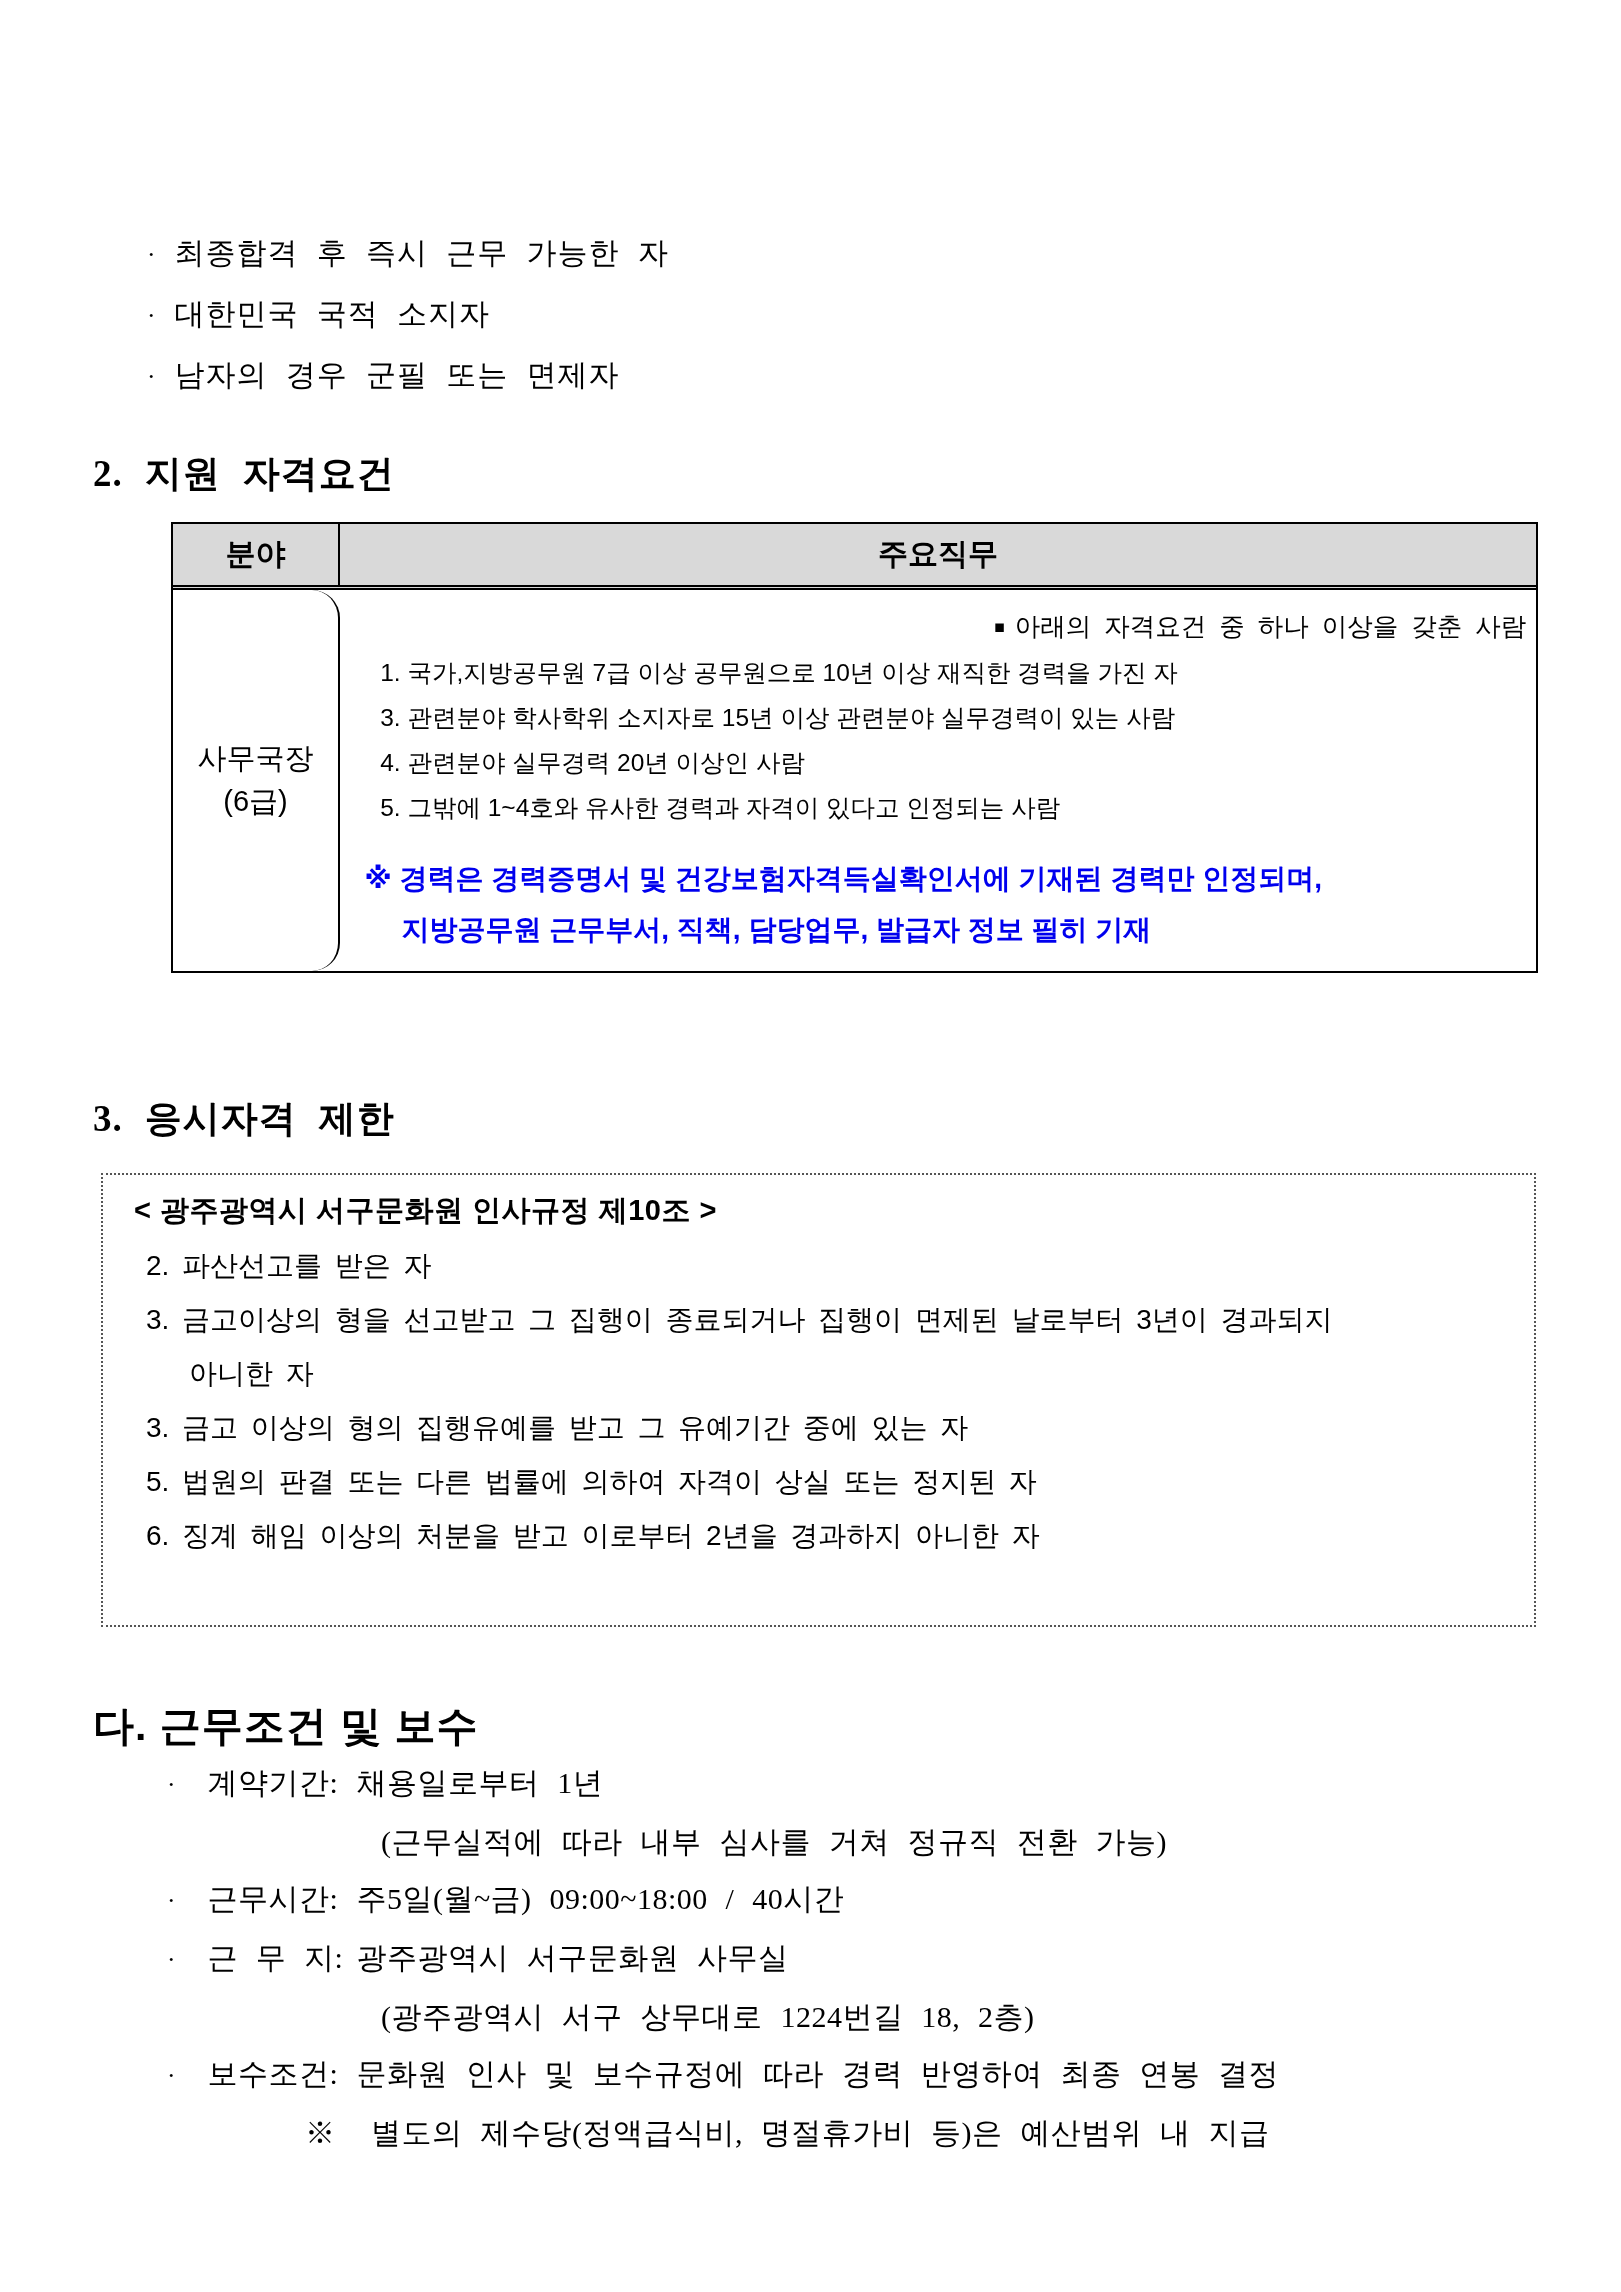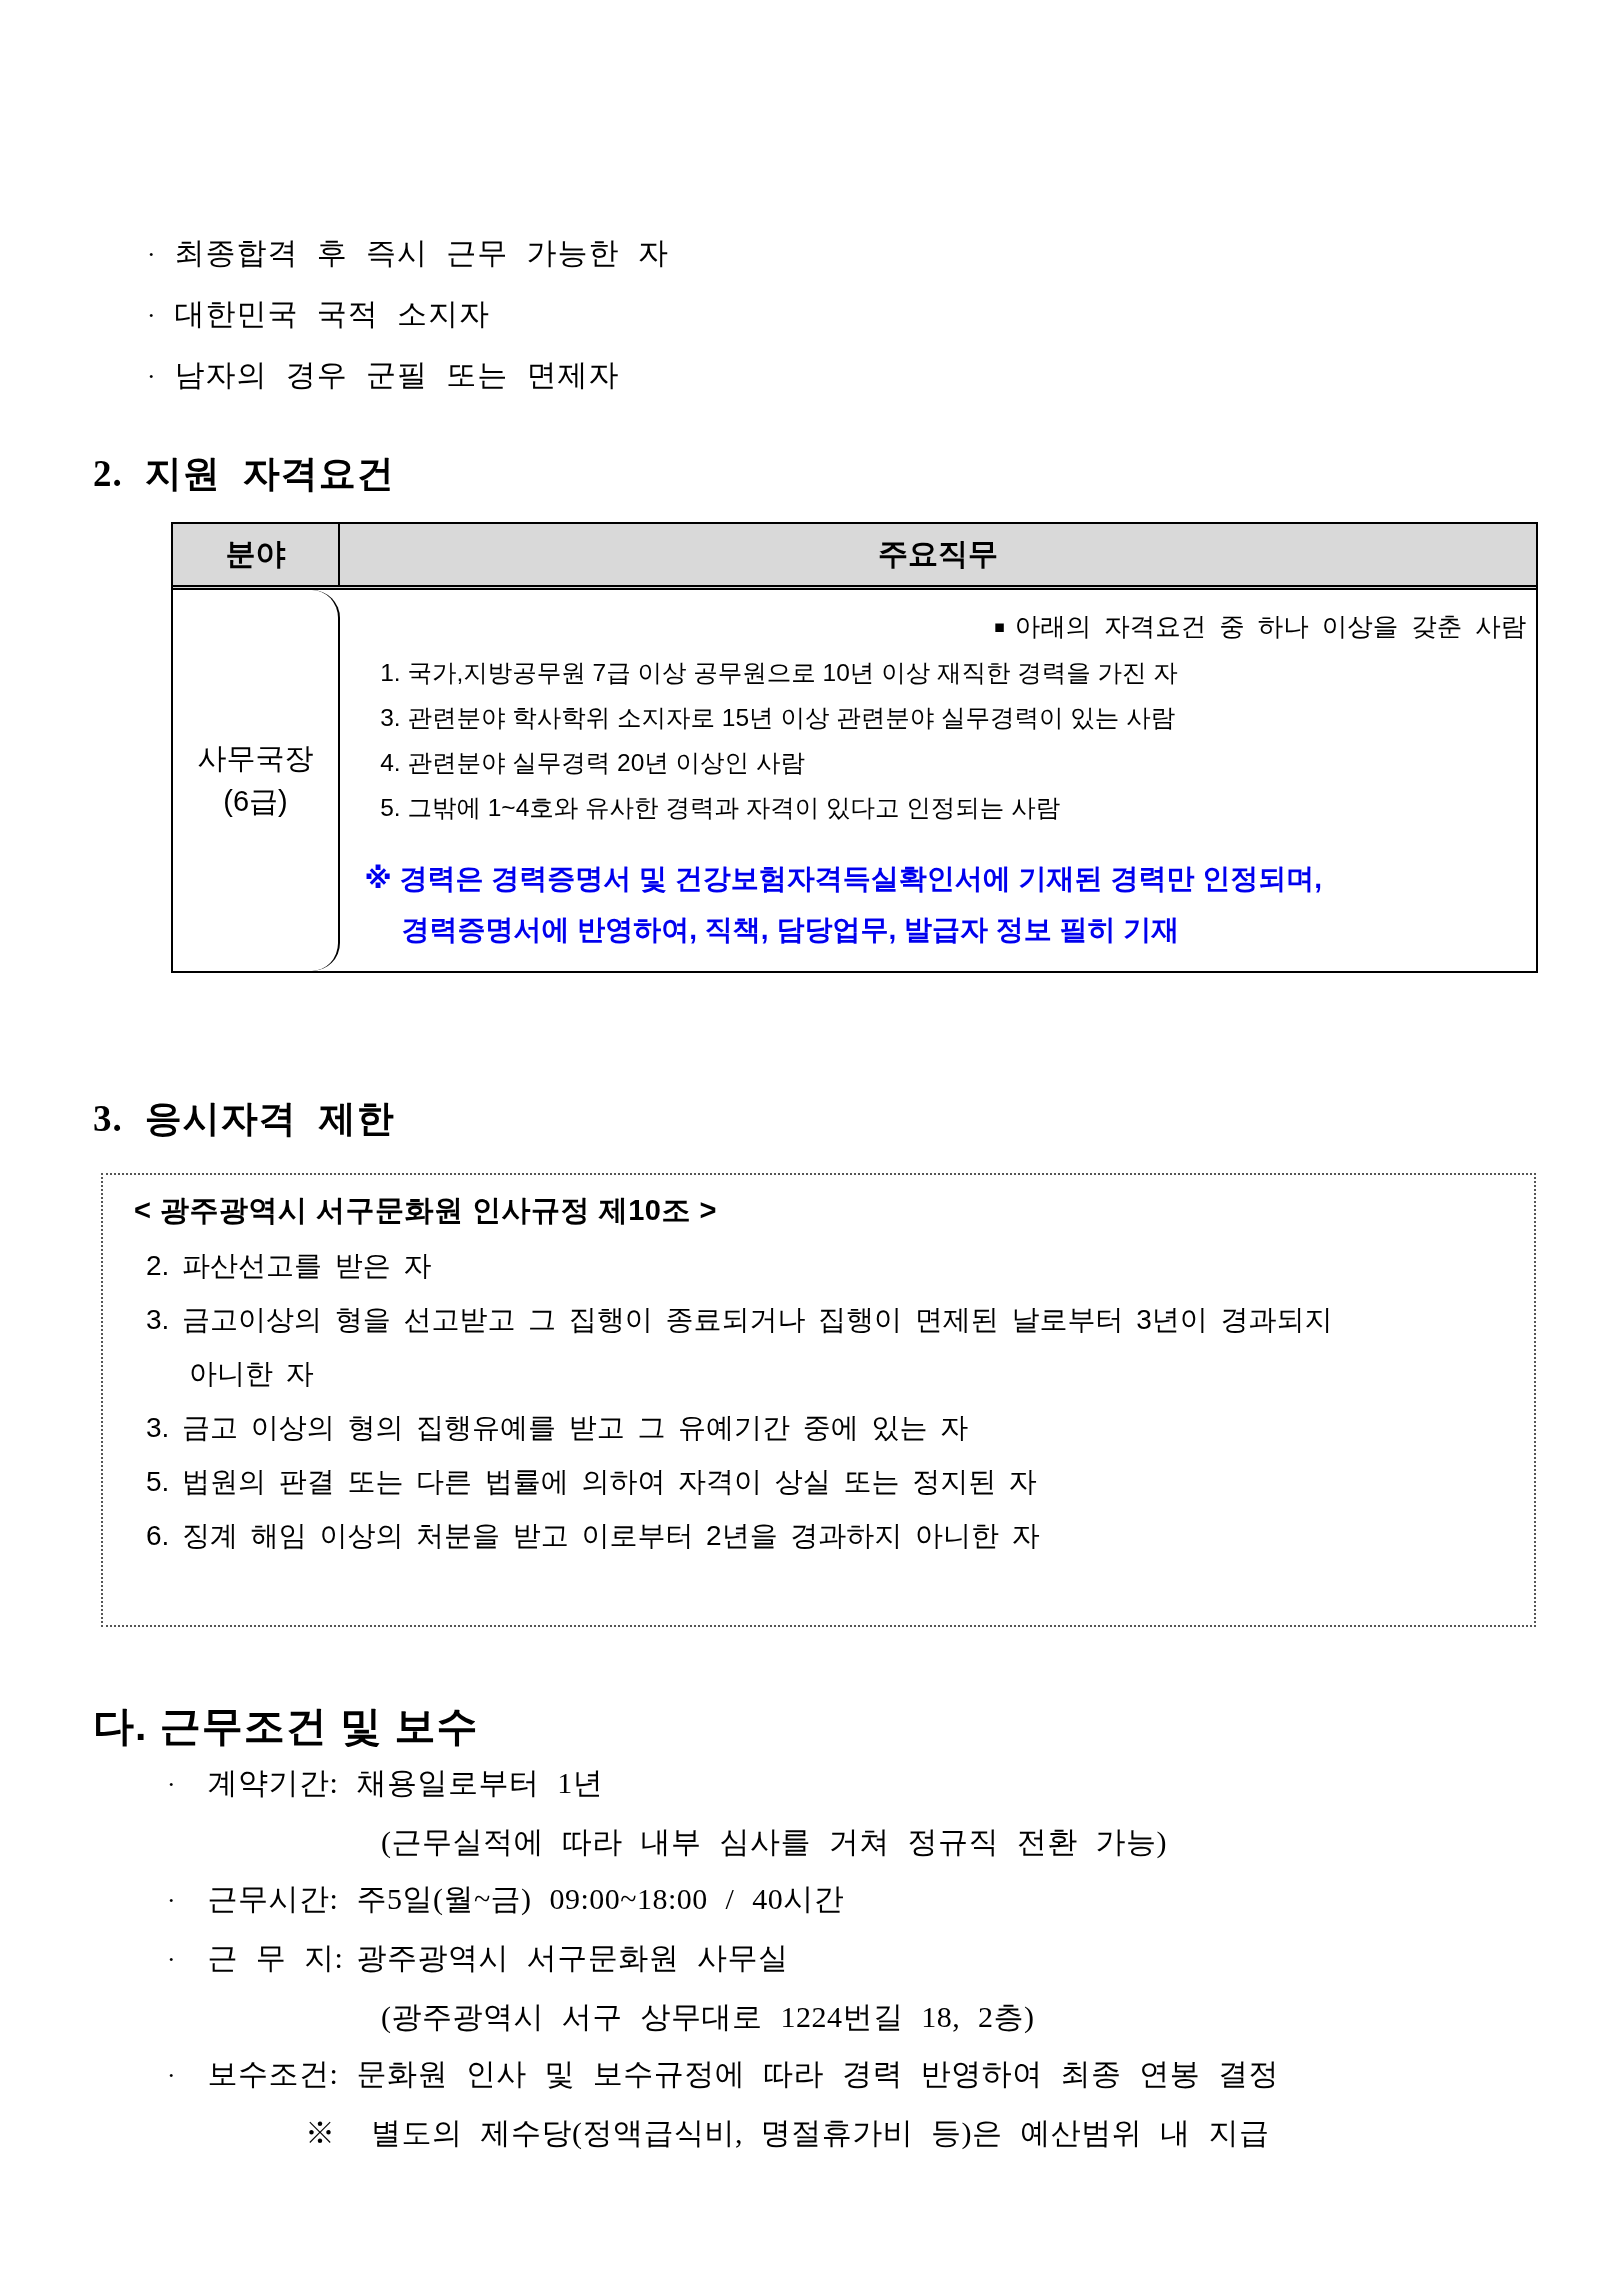--- a/index.html
+++ b/index.html
@@ -67,21 +67,21 @@
         <div>(6급)</div>
       </div>
       <div class="qc2">
         <div class="q-intro"><span class="sq">■</span><span>아래의 자격요건 중 하나 이상을 갖춘 사람</span></div>
         <div class="q-item">1. 국가,지방공무원 7급 이상 공무원으로 10년 이상 재직한 경력을 가진 자</div>
         <div class="q-item">3. 관련분야 학사학위 소지자로 15년 이상 관련분야 실무경력이 있는 사람</div>
         <div class="q-item">4. 관련분야 실무경력 20년 이상인 사람</div>
         <div class="q-item">5. 그밖에 1~4호와 유사한 경력과 자격이 있다고 인정되는 사람</div>
         <div class="q-note">
           <div class="n1">※ 경력은 경력증명서 및 건강보험자격득실확인서에 기재된 경력만 인정되며,</div>
-          <div class="n2">경력증명서에 반영하여, 직책, 담당업무, 발급자 정보 필히 기재</div>
+          <div class="n2">지방공무원 근무부서, 직책, 담당업무, 발급자 정보 필히 기재</div>
         </div>
       </div>
     </div>
   </div>
 
   <div class="h-serif h-sec3">3. 응시자격 제한</div>
 
   <div class="rbox">
     <div class="rtitle">&lt; 광주광역시 서구문화원 인사규정 제10조 &gt;</div>
     <div class="r-line">2. 파산선고를 받은 자</div>

